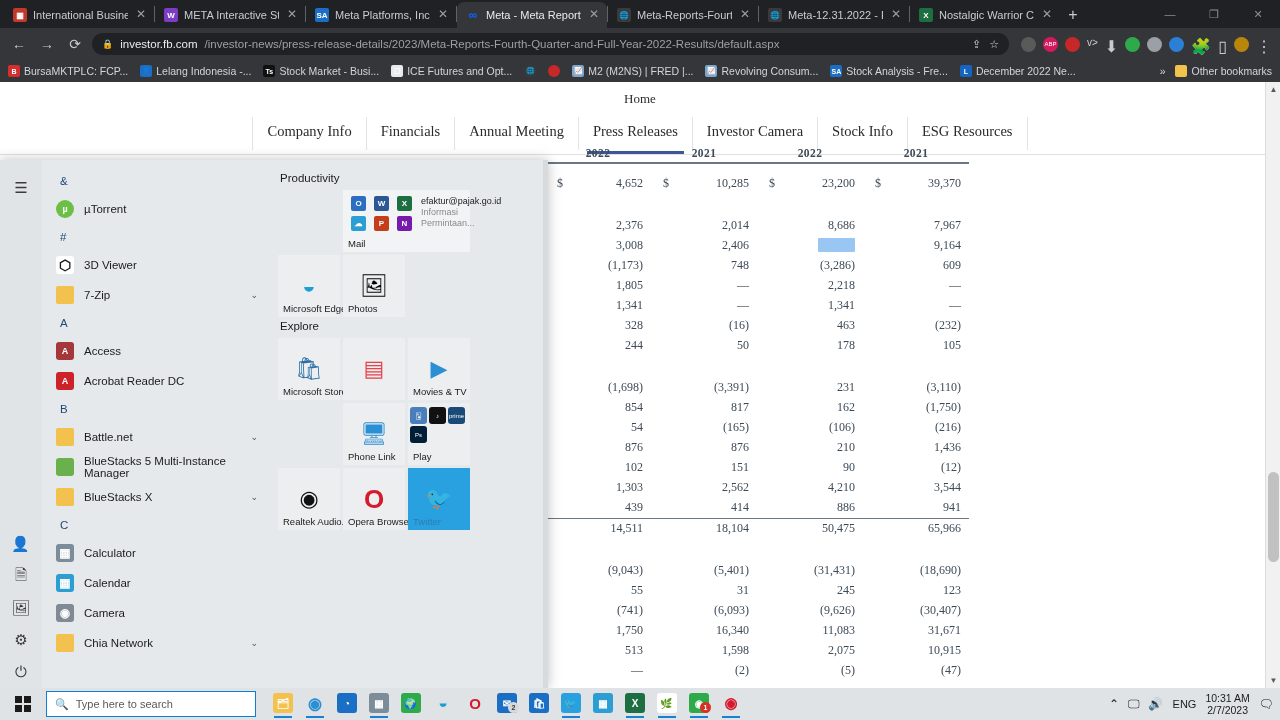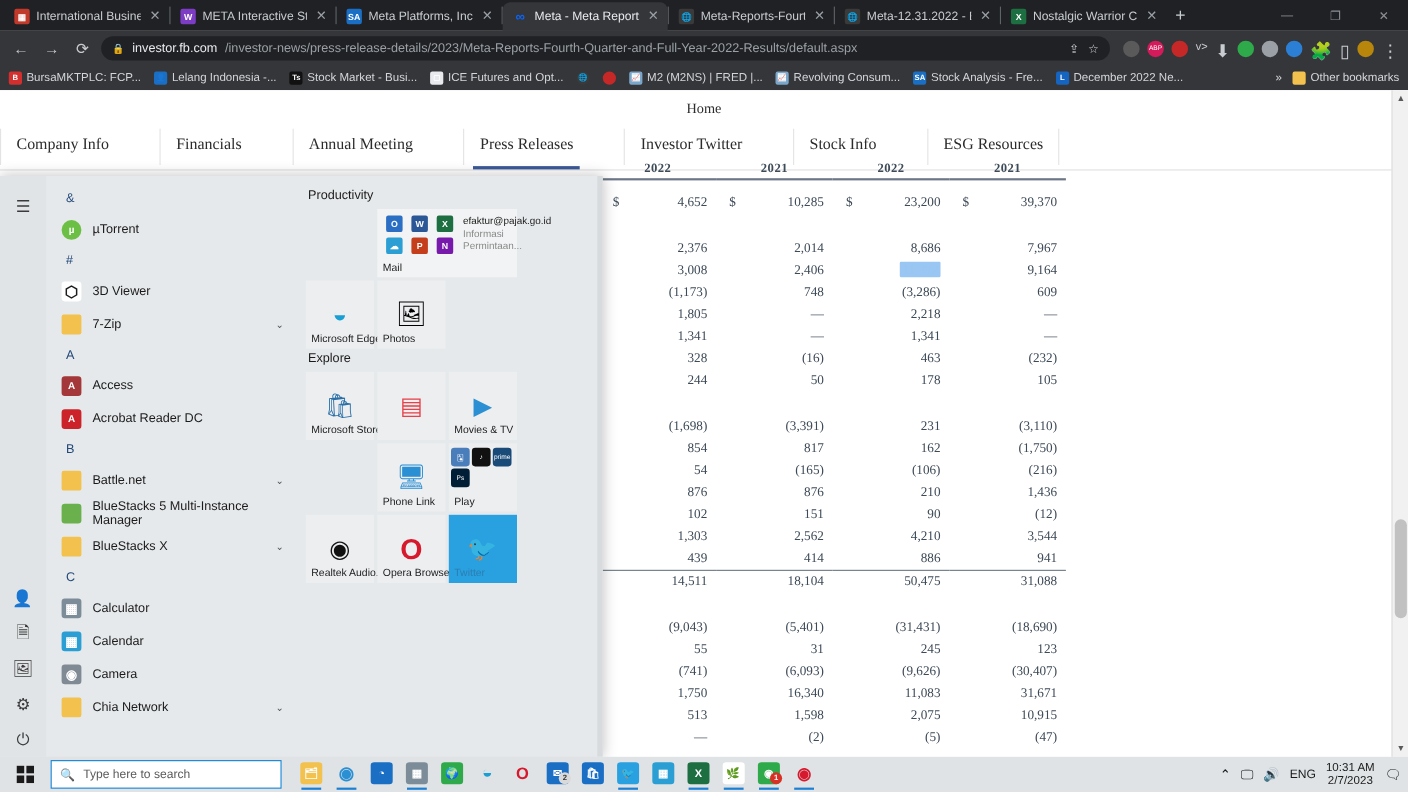--- a/index.html
+++ b/index.html
@@ -60,22 +60,22 @@
   .bm { display:flex; align-items:center; gap:4px; }
   .bm .bmicon { width:12px; height:12px; border-radius:2px; flex:0 0 12px;
     display:flex;align-items:center;justify-content:center;font-size:7px;color:#fff;font-weight:bold;}
   .bm-right { margin-left:auto; display:flex; align-items:center; gap:10px; }
 
   
   .page { position:absolute; top:82px; left:0; width:1280px; height:606px; background:#fff;
           overflow:hidden; }
   .page-home { text-align:center; font-family:"Liberation Serif", serif;
     font-size:13px; color:#2c2c2c; padding-top:9px; }
-  .page-nav { display:flex; justify-content:flex-start; align-items:stretch;
-    margin-top:10px; font-family:"Liberation Serif", serif;gap:32px; }
+  .page-nav { display:flex; justify-content:center; align-items:stretch;
+    margin-top:10px; font-family:"Liberation Serif", serif; }
   .page-nav .navitem { padding:6px 14px 10px; font-size:14.5px; color:#2b2b2b;
     border-left:1px solid #e3e3e3; position:relative; white-space:nowrap; }
   .page-nav .navitem:last-child { border-right:1px solid #e3e3e3; }
   .page-nav .navitem.active::after {
     content:""; position:absolute; left:8px; right:8px; bottom:-4px; height:3px;
     background:#3b5998; }
   .page-divider { height:1px; background:#e0e0e0; margin-top:4px; }
 
   
   .fin { position:absolute; left:545px; top:65px; width:700px; }
@@ -304,21 +304,21 @@
         </div>
       </div>
 
     <div class="page">
       <div class="page-home">Home</div>
       <div class="page-nav" id="sitenav">
           <div class="navitem">Company Info</div>
           <div class="navitem">Financials</div>
           <div class="navitem">Annual Meeting</div>
           <div class="navitem active">Press Releases</div>
-          <div class="navitem">Investor Twitter</div>
+          <div class="navitem">Investor Camera</div>
           <div class="navitem">Stock Info</div>
           <div class="navitem">ESG Resources</div>
         </div>
       <div class="page-divider"></div>
 
       <div class="fin">
         <div class="fin-head" id="finhead">
             <div class="grp">
               <div class="yrcell">2022</div>
               <div class="yrline"></div>
@@ -432,21 +432,21 @@
             <div class="totalline">
               <div class="tl"></div>
               <div class="tl"></div>
               <div class="tl"></div>
               <div class="tl"></div>
             </div>
             <div class="frow">
               <div class="fcell"><span class="val">14,511</span></div>
               <div class="fcell"><span class="val">18,104</span></div>
               <div class="fcell"><span class="val">50,475</span></div>
-              <div class="fcell"><span class="val">31,088</span></div>
+              <div class="fcell"><span class="val">65,966</span></div>
             </div>
             <div class="frow gap"></div>
             <div class="frow">
               <div class="fcell"><span class="val">(9,043)</span></div>
               <div class="fcell"><span class="val">(5,401)</span></div>
               <div class="fcell"><span class="val">(31,431)</span></div>
               <div class="fcell"><span class="val">(18,690)</span></div>
             </div>
             <div class="frow">
               <div class="fcell"><span class="val">55</span></div>

